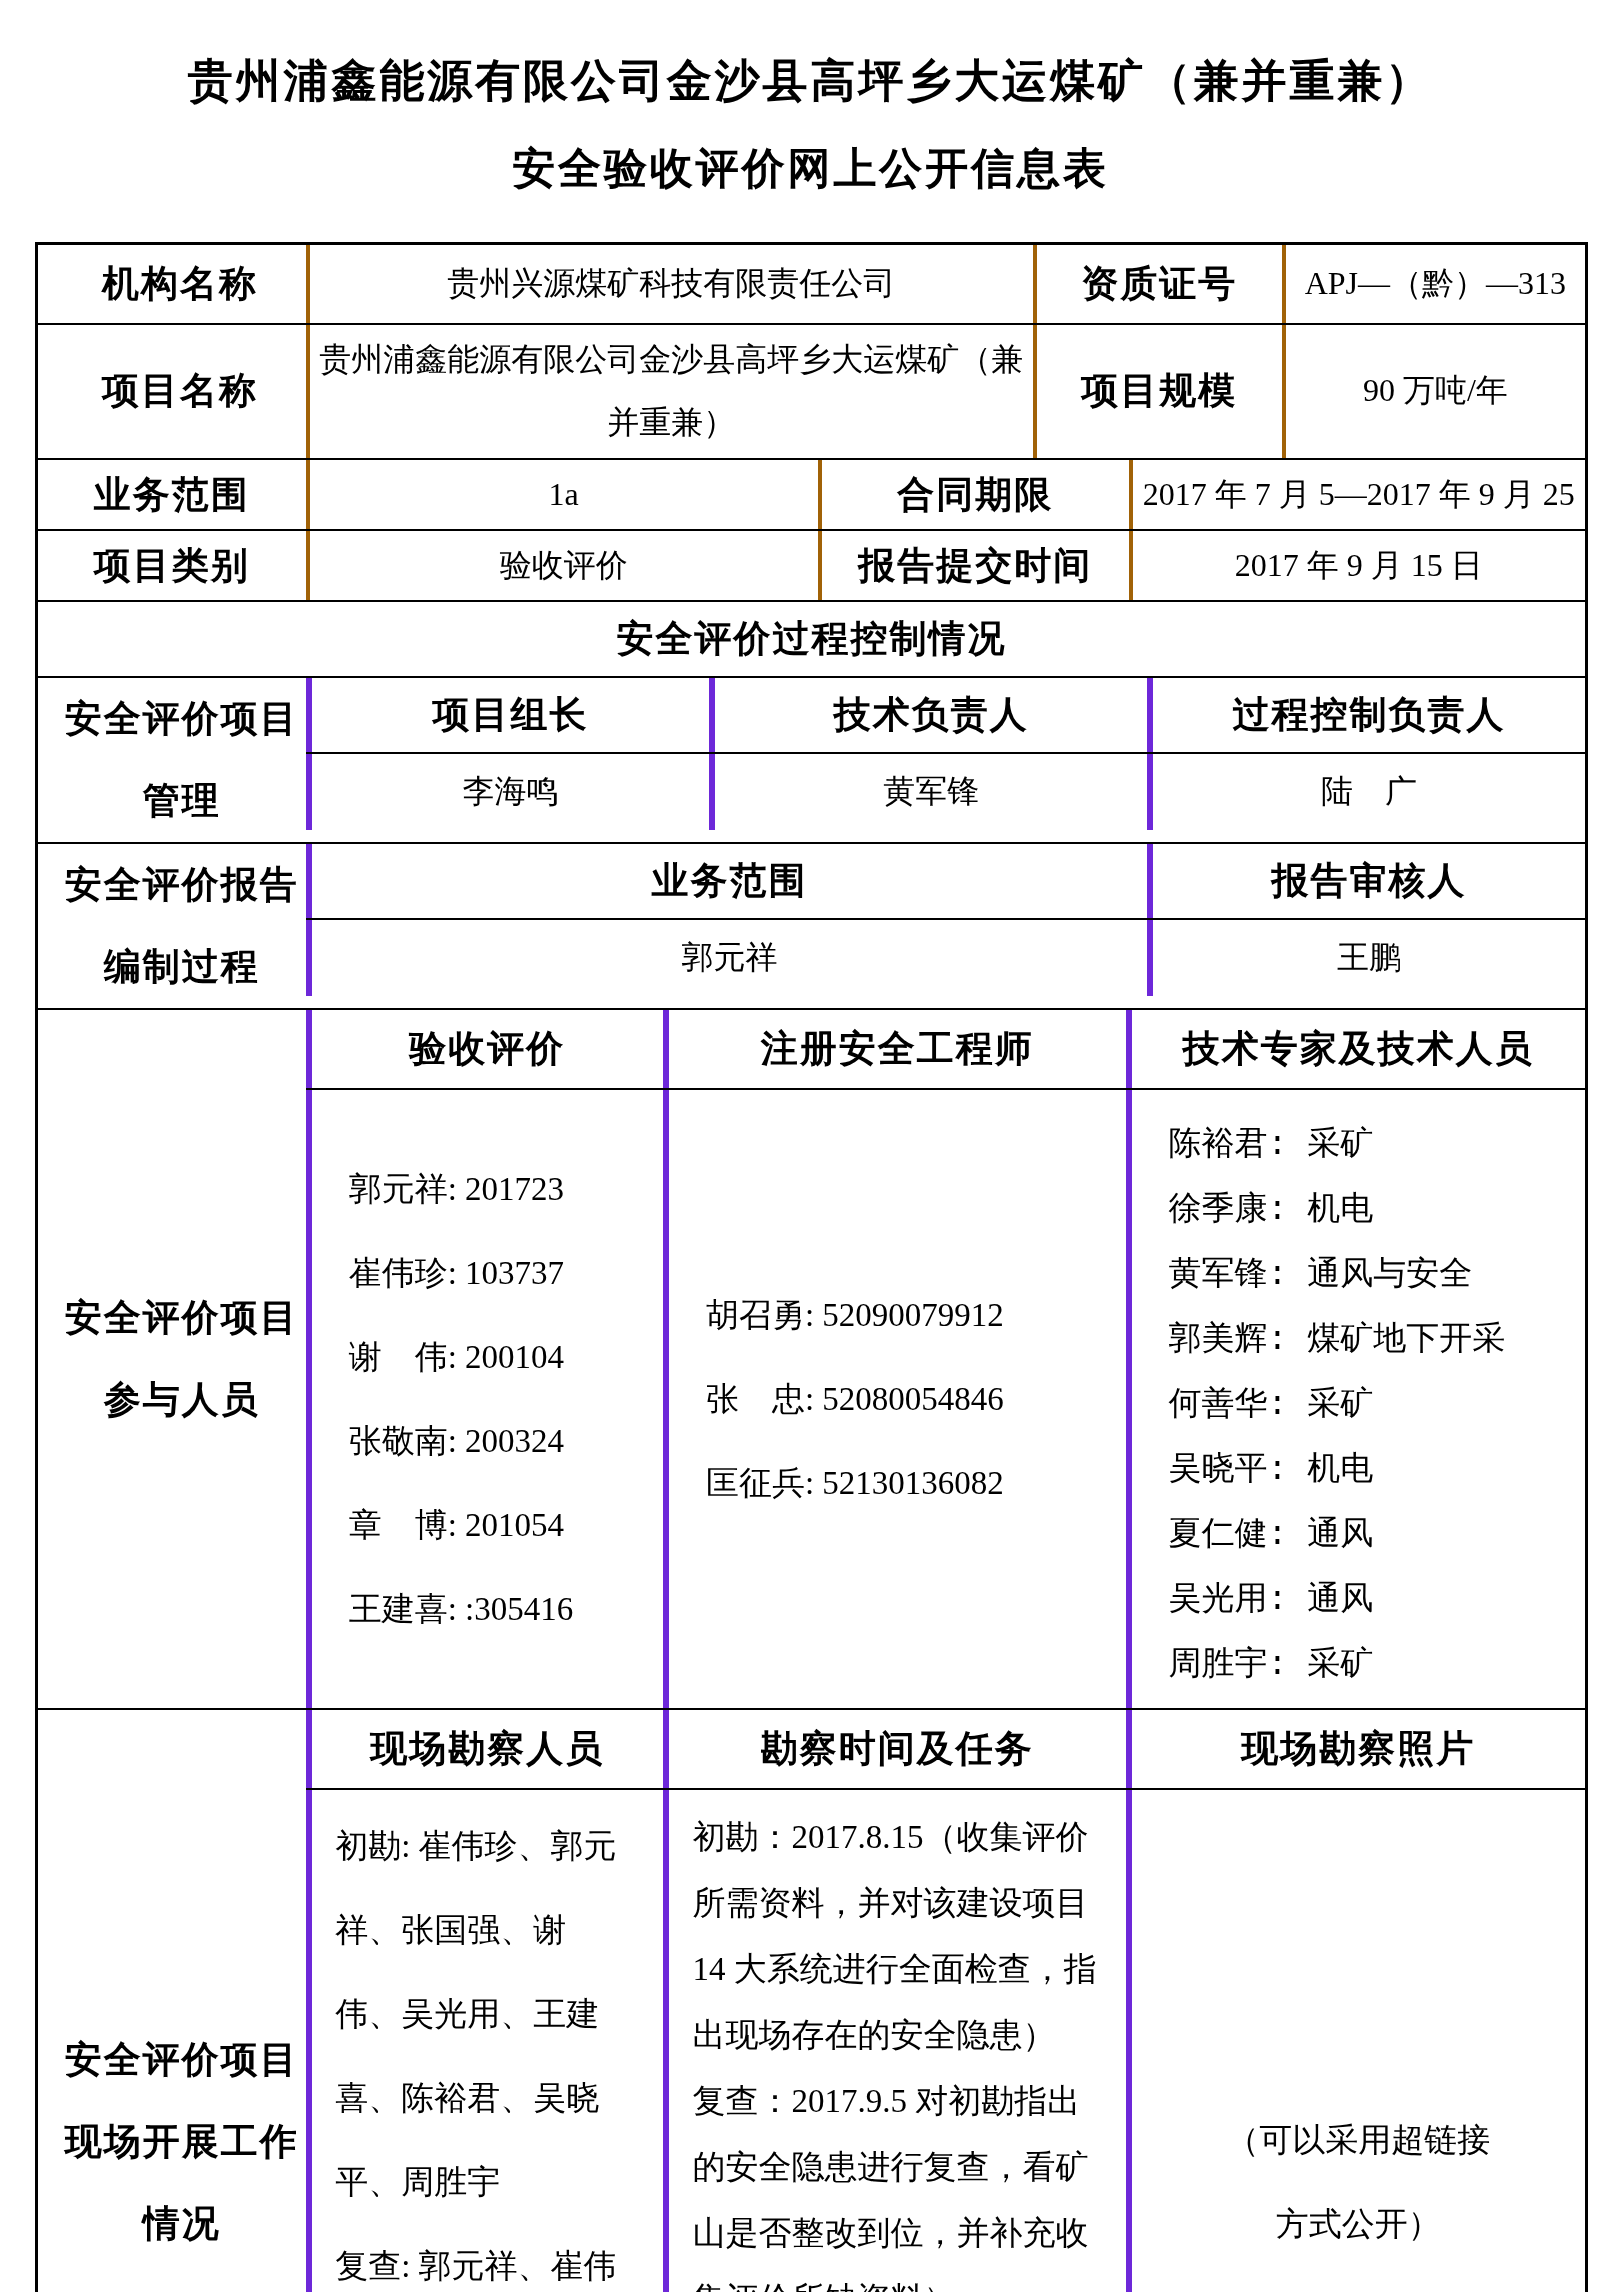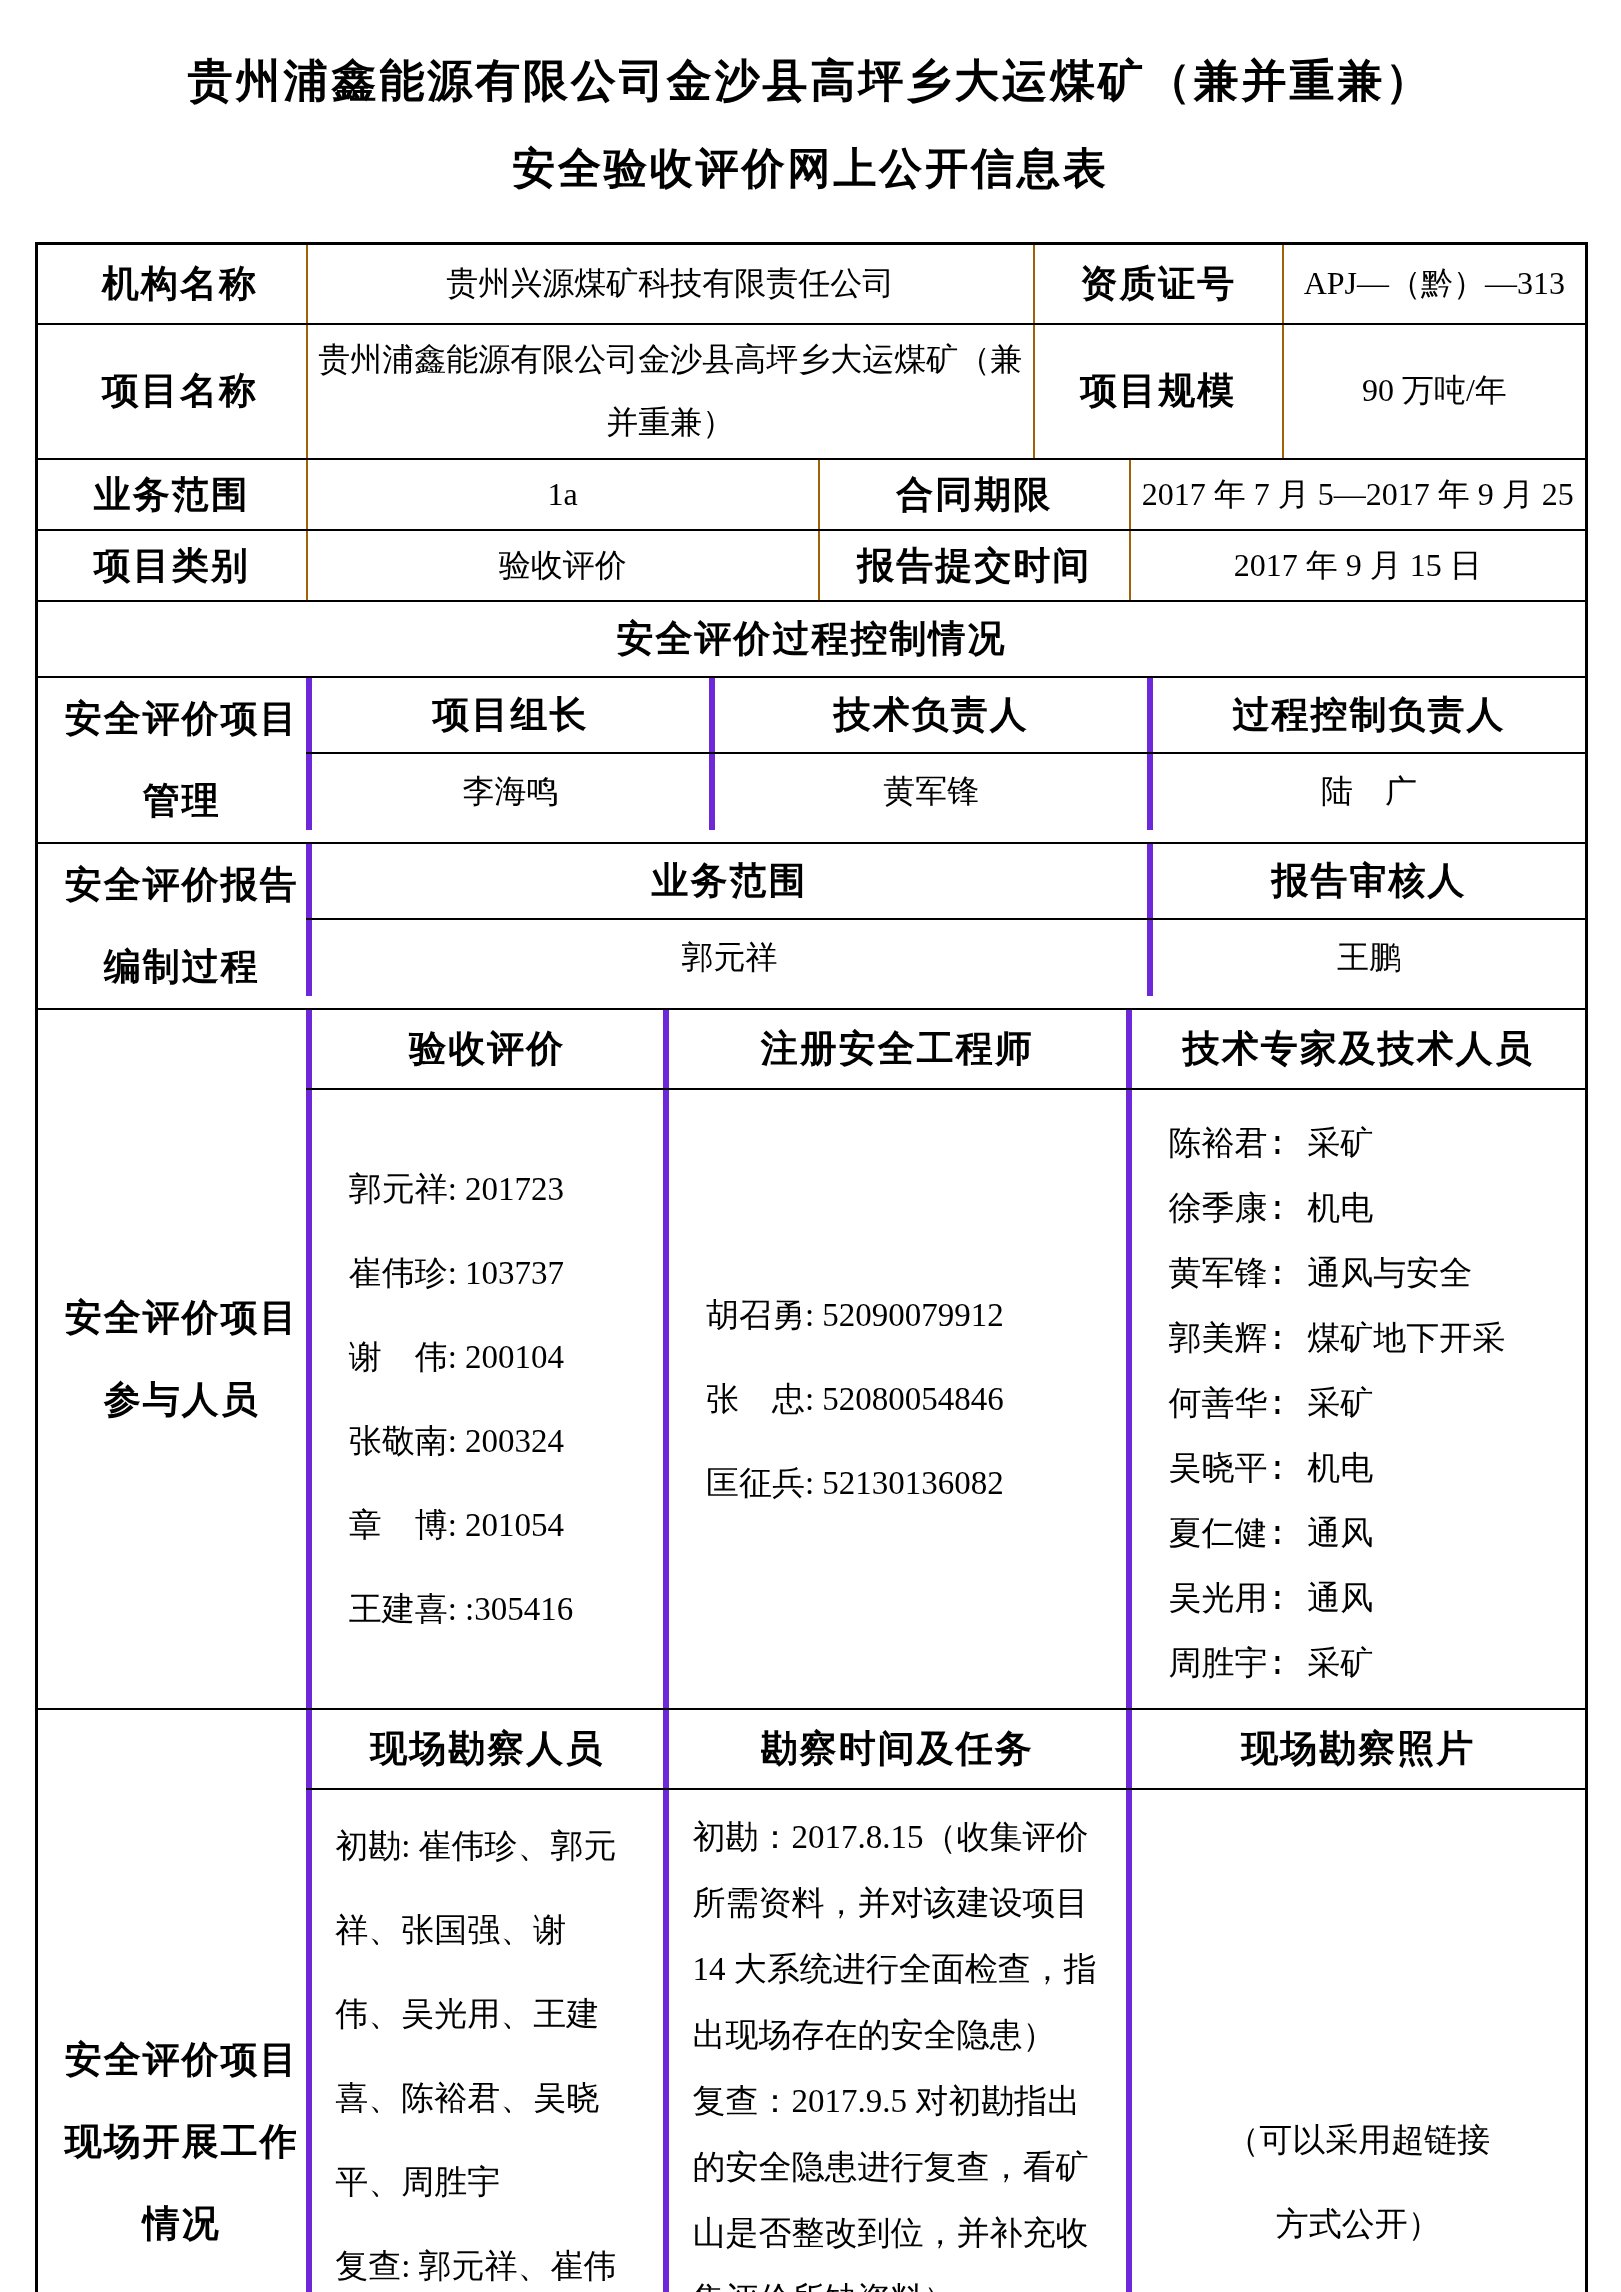--- a/index.html
+++ b/index.html
@@ -15,21 +15,21 @@
   }
   .title1{padding-top:51px;}
   .title2{margin-top:25.5px;font-size:43px;}
   .tbl{
     margin:43px 33px 0 35px;width:1553px;
     border:3.9px solid #000;
   }
   .row{display:flex;align-items:stretch;border-top:2.9px solid #000;}
   .row:first-child{border-top:none;}
   .cell{
-    border-left:2px solid #a16207;
+    border-left:4px solid #a16207;
     display:flex;align-items:center;justify-content:center;
     text-align:center;padding:3.9px 7.8px;
   }
   .row > .cell:first-child{border-left:none;}
   .lbl{font-weight:700;font-size:37px;letter-spacing:2px;}
   .val{font-size:32px;}
   
   .h80{min-height:78px;}
   .h135{min-height:132px;}
   .h72{min-height:71px;}

